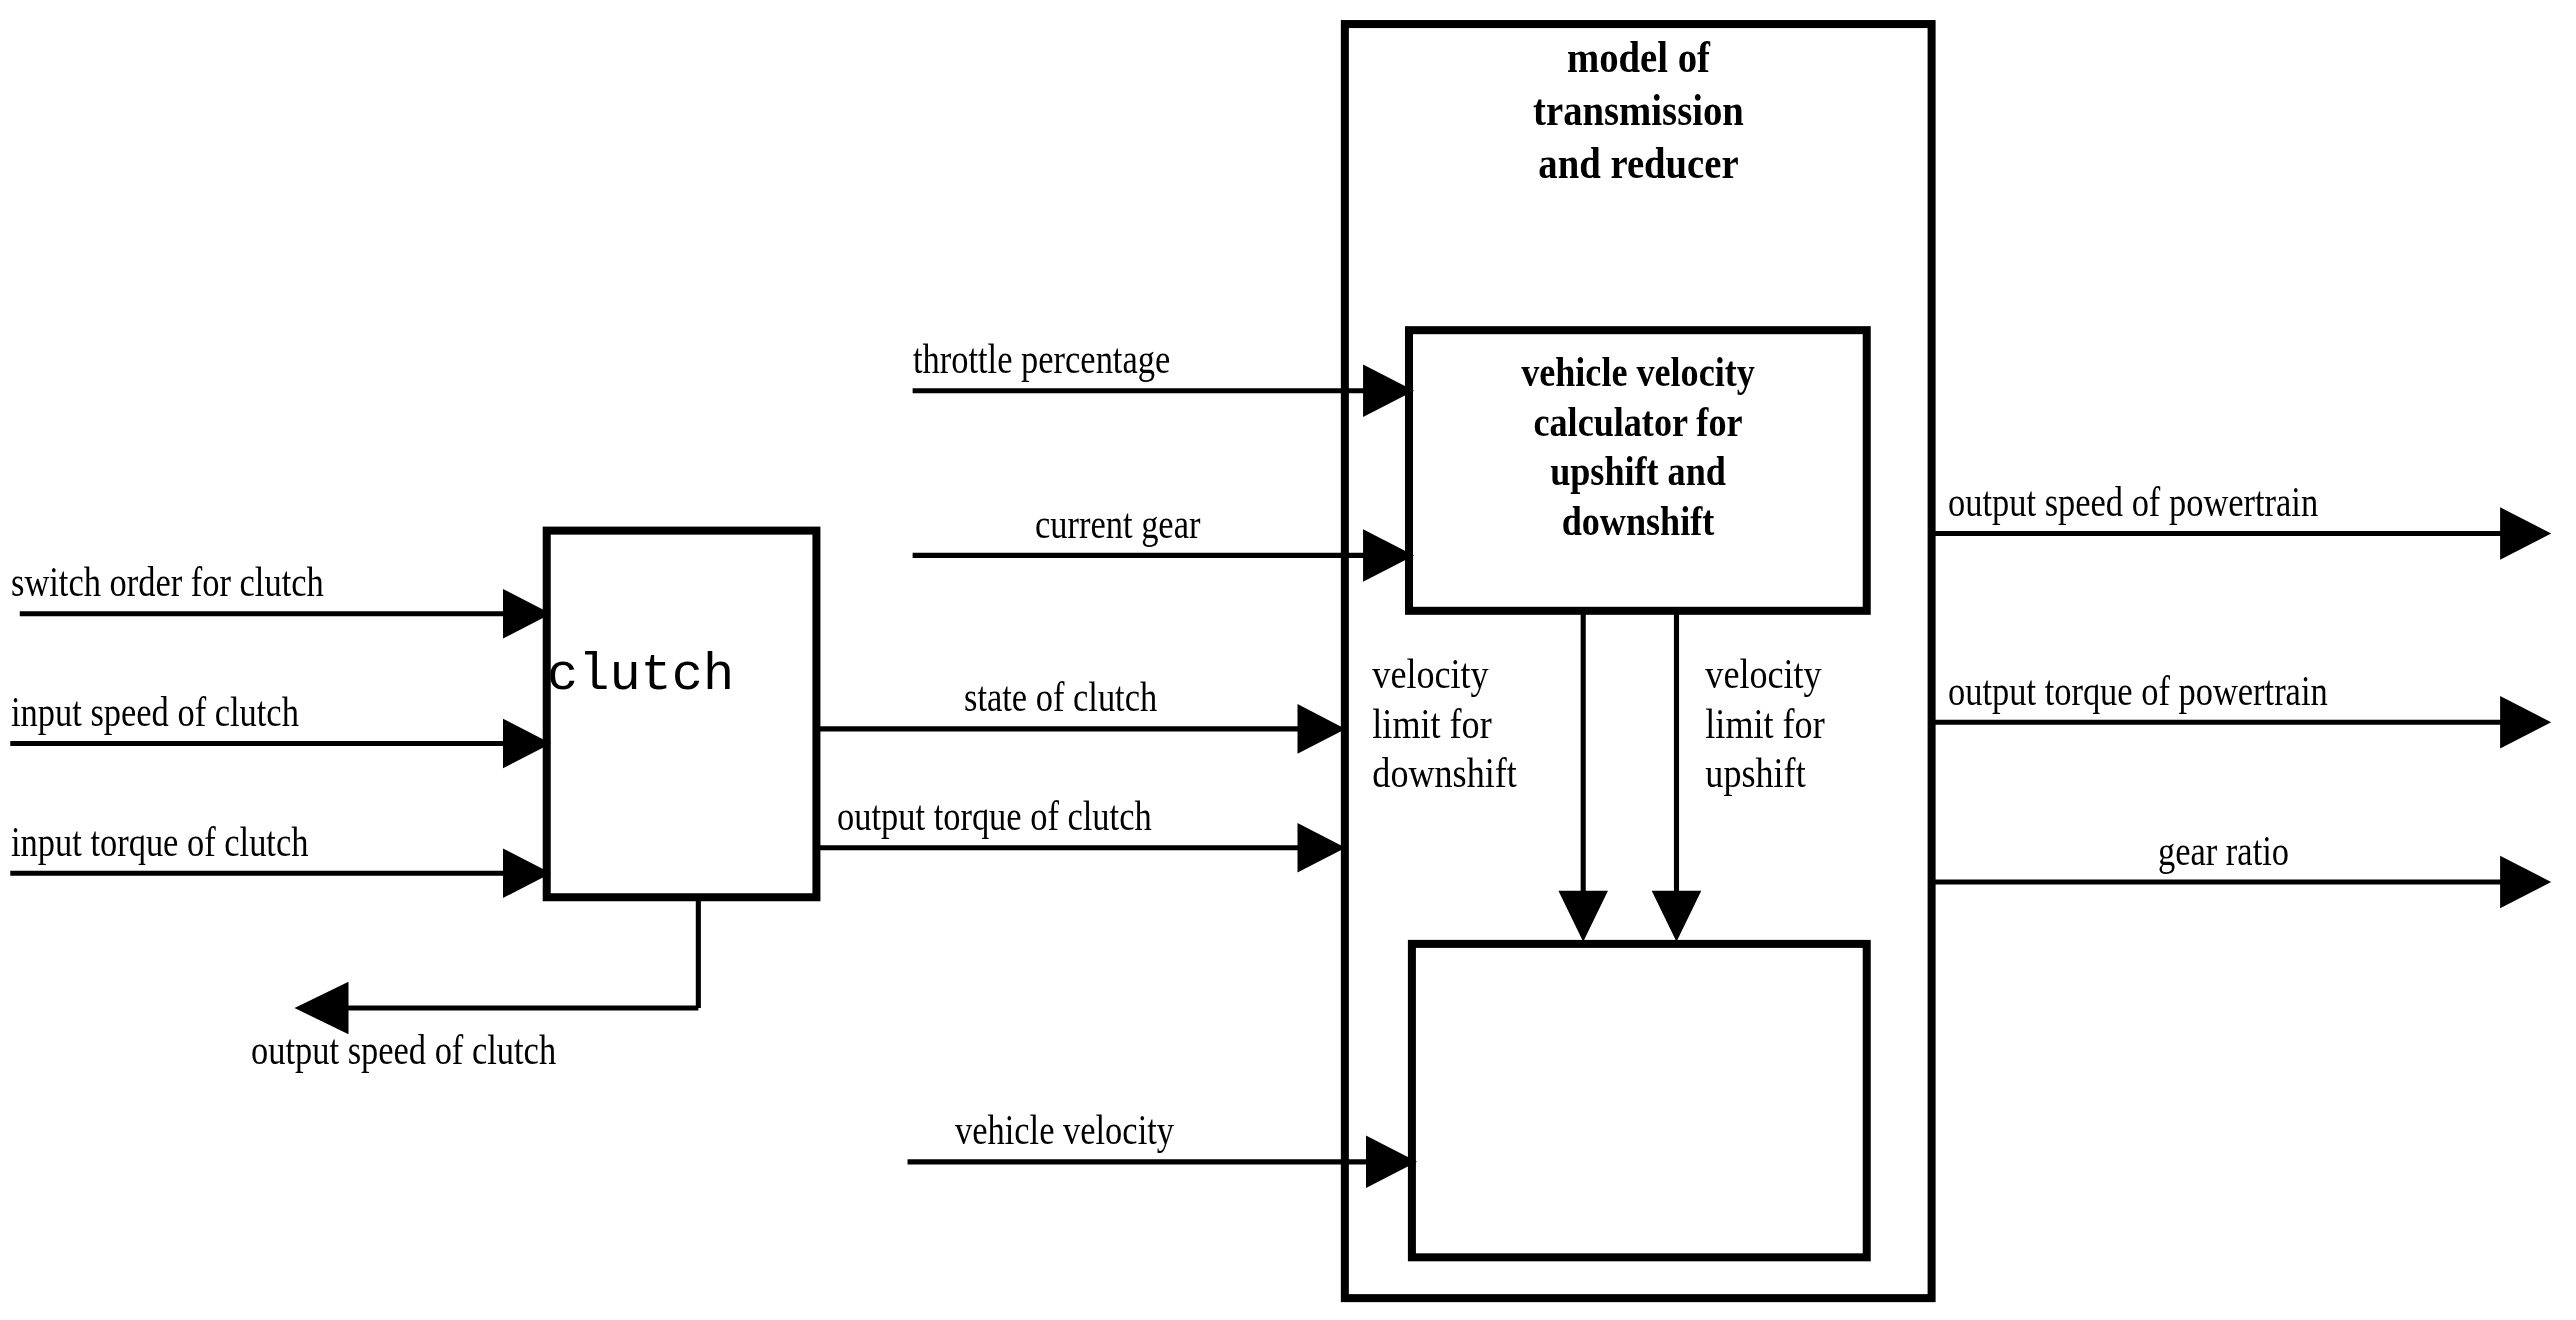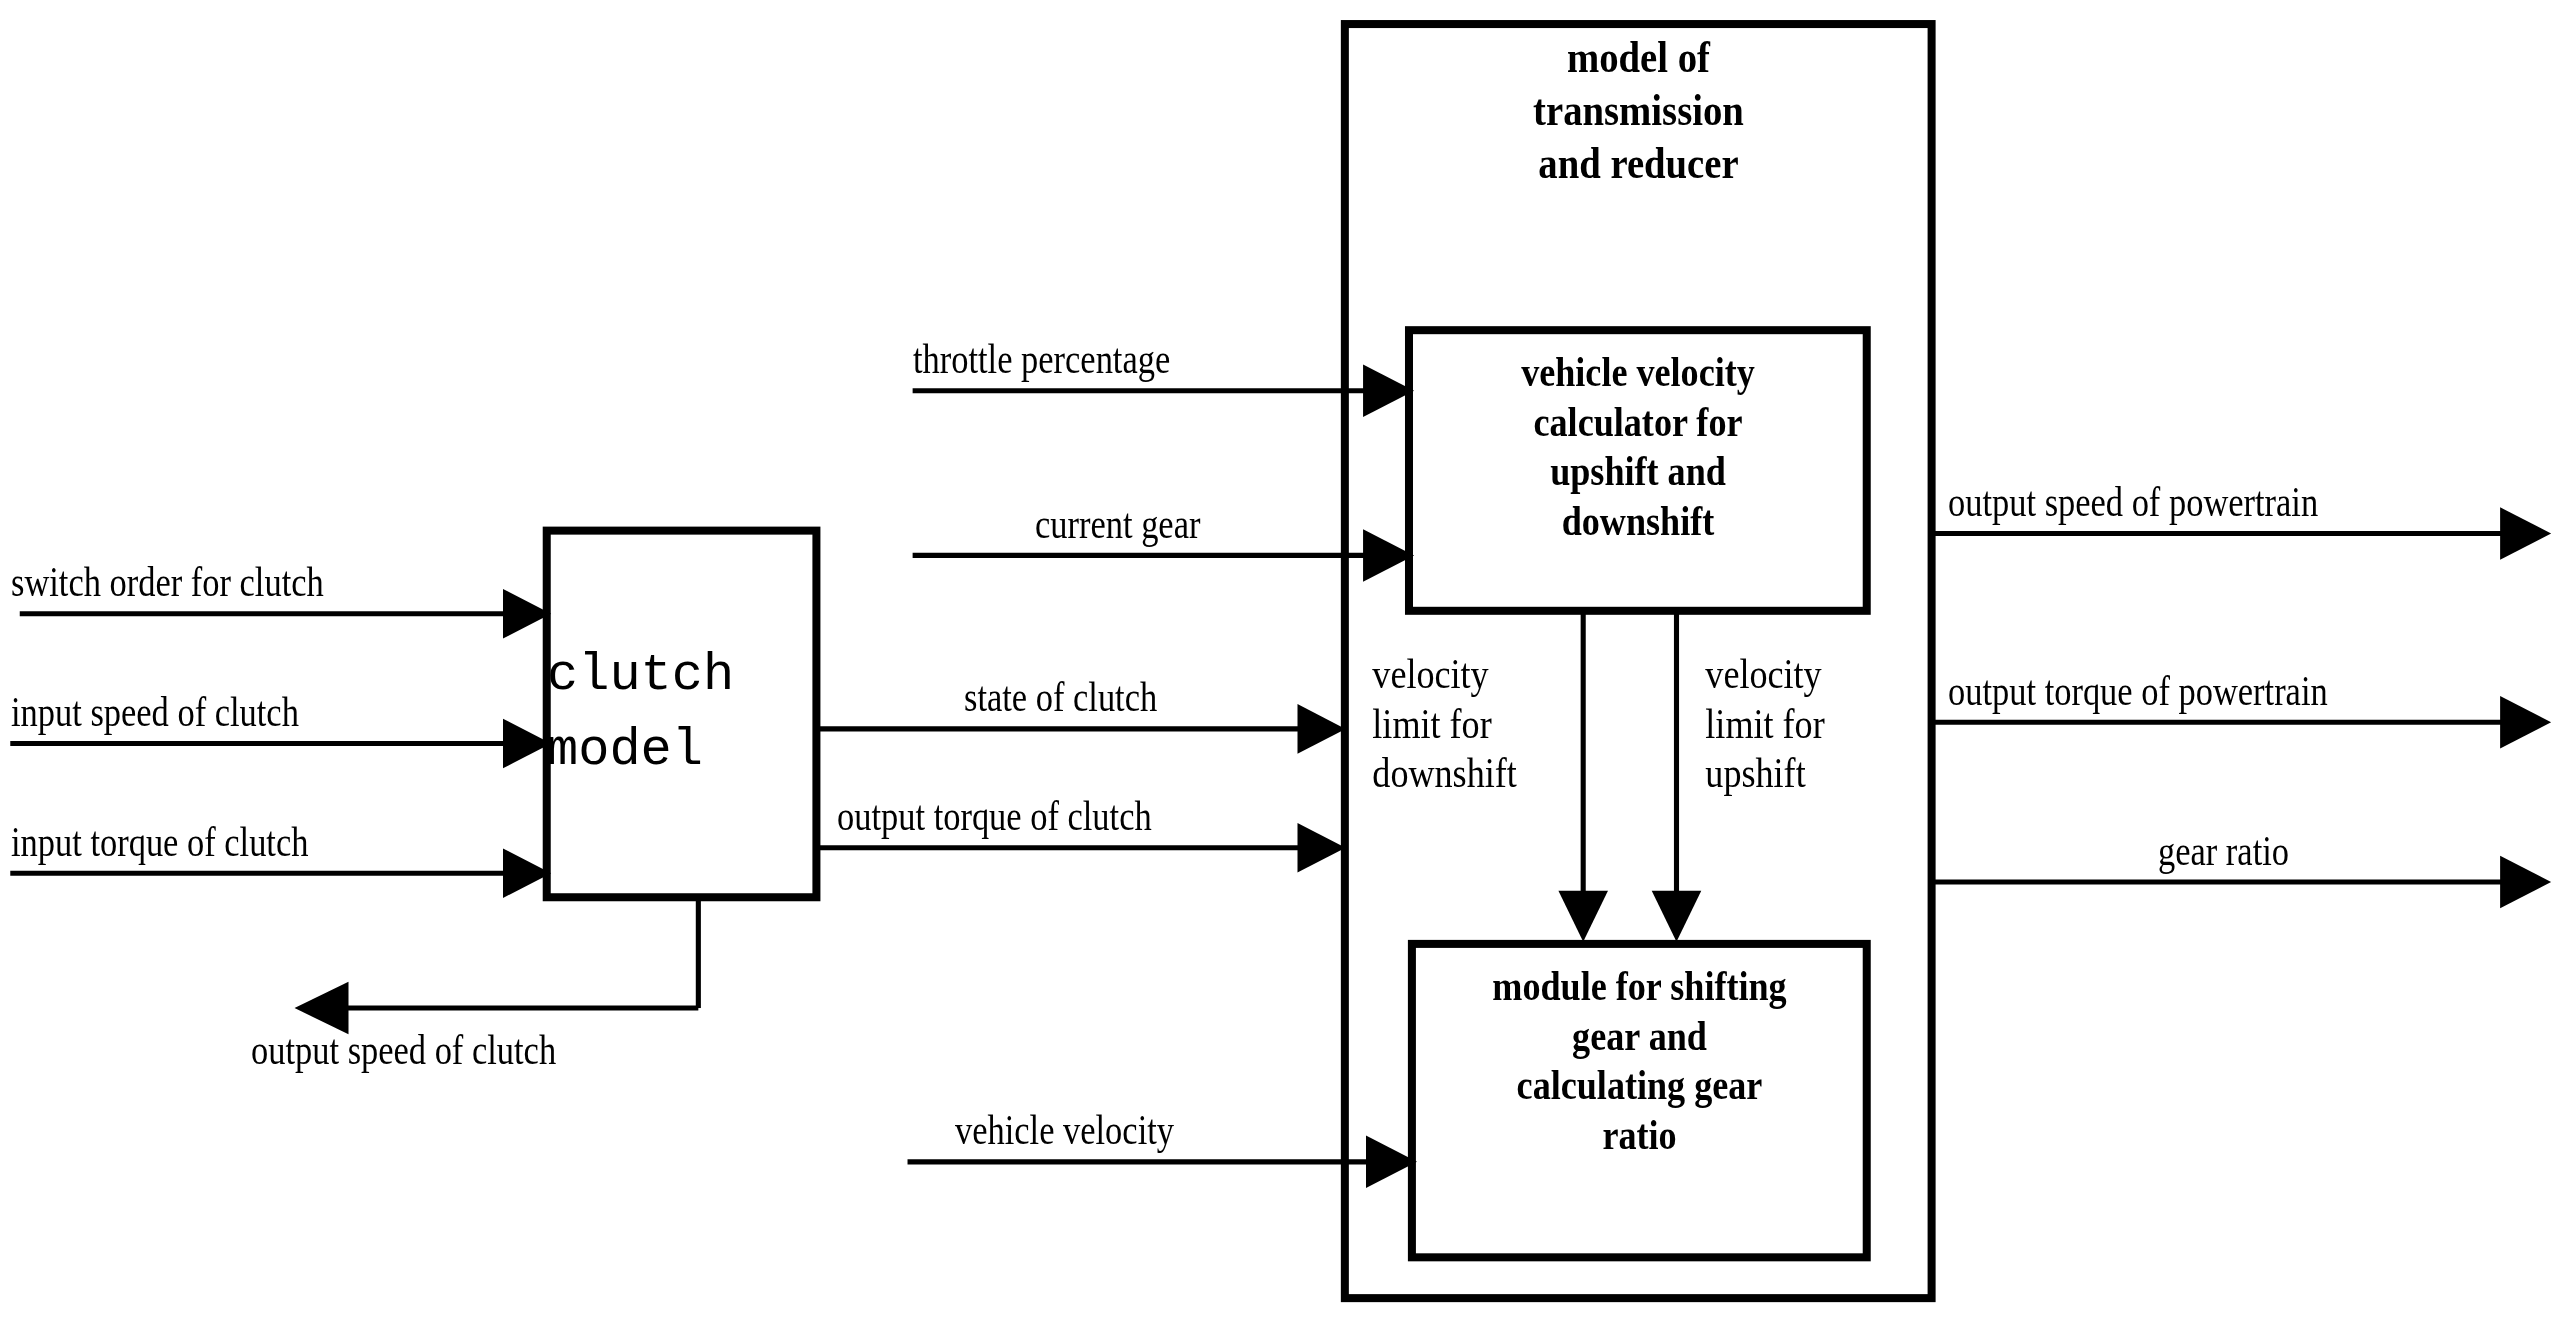--- a/index.html
+++ b/index.html
@@ -153,36 +153,29 @@
   </svg>
 
   <div class="blk-title" style="left:1356px; top:31px; width:565px;">
     <span>model of</span>
     <span>transmission</span>
     <span>and reducer</span>
   </div>
 
   <div class="mono-title" style="left:547px; top:638px; width:270px;">
     <span>clutch</span>
-    <span>model</span>
   </div>
 
   <div class="blk-title" style="left:1414px; top:348px; width:448px; font-size:42px;">
     <span>vehicle velocity</span>
     <span>calculator for</span>
     <span>upshift and</span>
     <span>downshift</span>
   </div>
 
-  <div class="blk-title" style="left:1417px; top:962px; width:445px; font-size:42px;">
-    <span>module for shifting</span>
-    <span>gear and</span>
-    <span>calculating gear</span>
-    <span>ratio</span>
-  </div>
 
   <div class="lbl" style="left:11px; top:561px;">switch order for clutch</div>
   <div class="lbl" style="left:11px; top:691px;">input speed of clutch</div>
   <div class="lbl" style="left:11px; top:821px;">input torque of clutch</div>
 
   <div class="lbl" style="left:251px; top:1029px;">output speed of clutch</div>
 
   <div class="lbl" style="left:913px; top:338px;">throttle percentage</div>
   <div class="lbl" style="left:1035px; top:503px;">current gear</div>
   <div class="lbl" style="left:964px; top:676px;">state of clutch</div>

